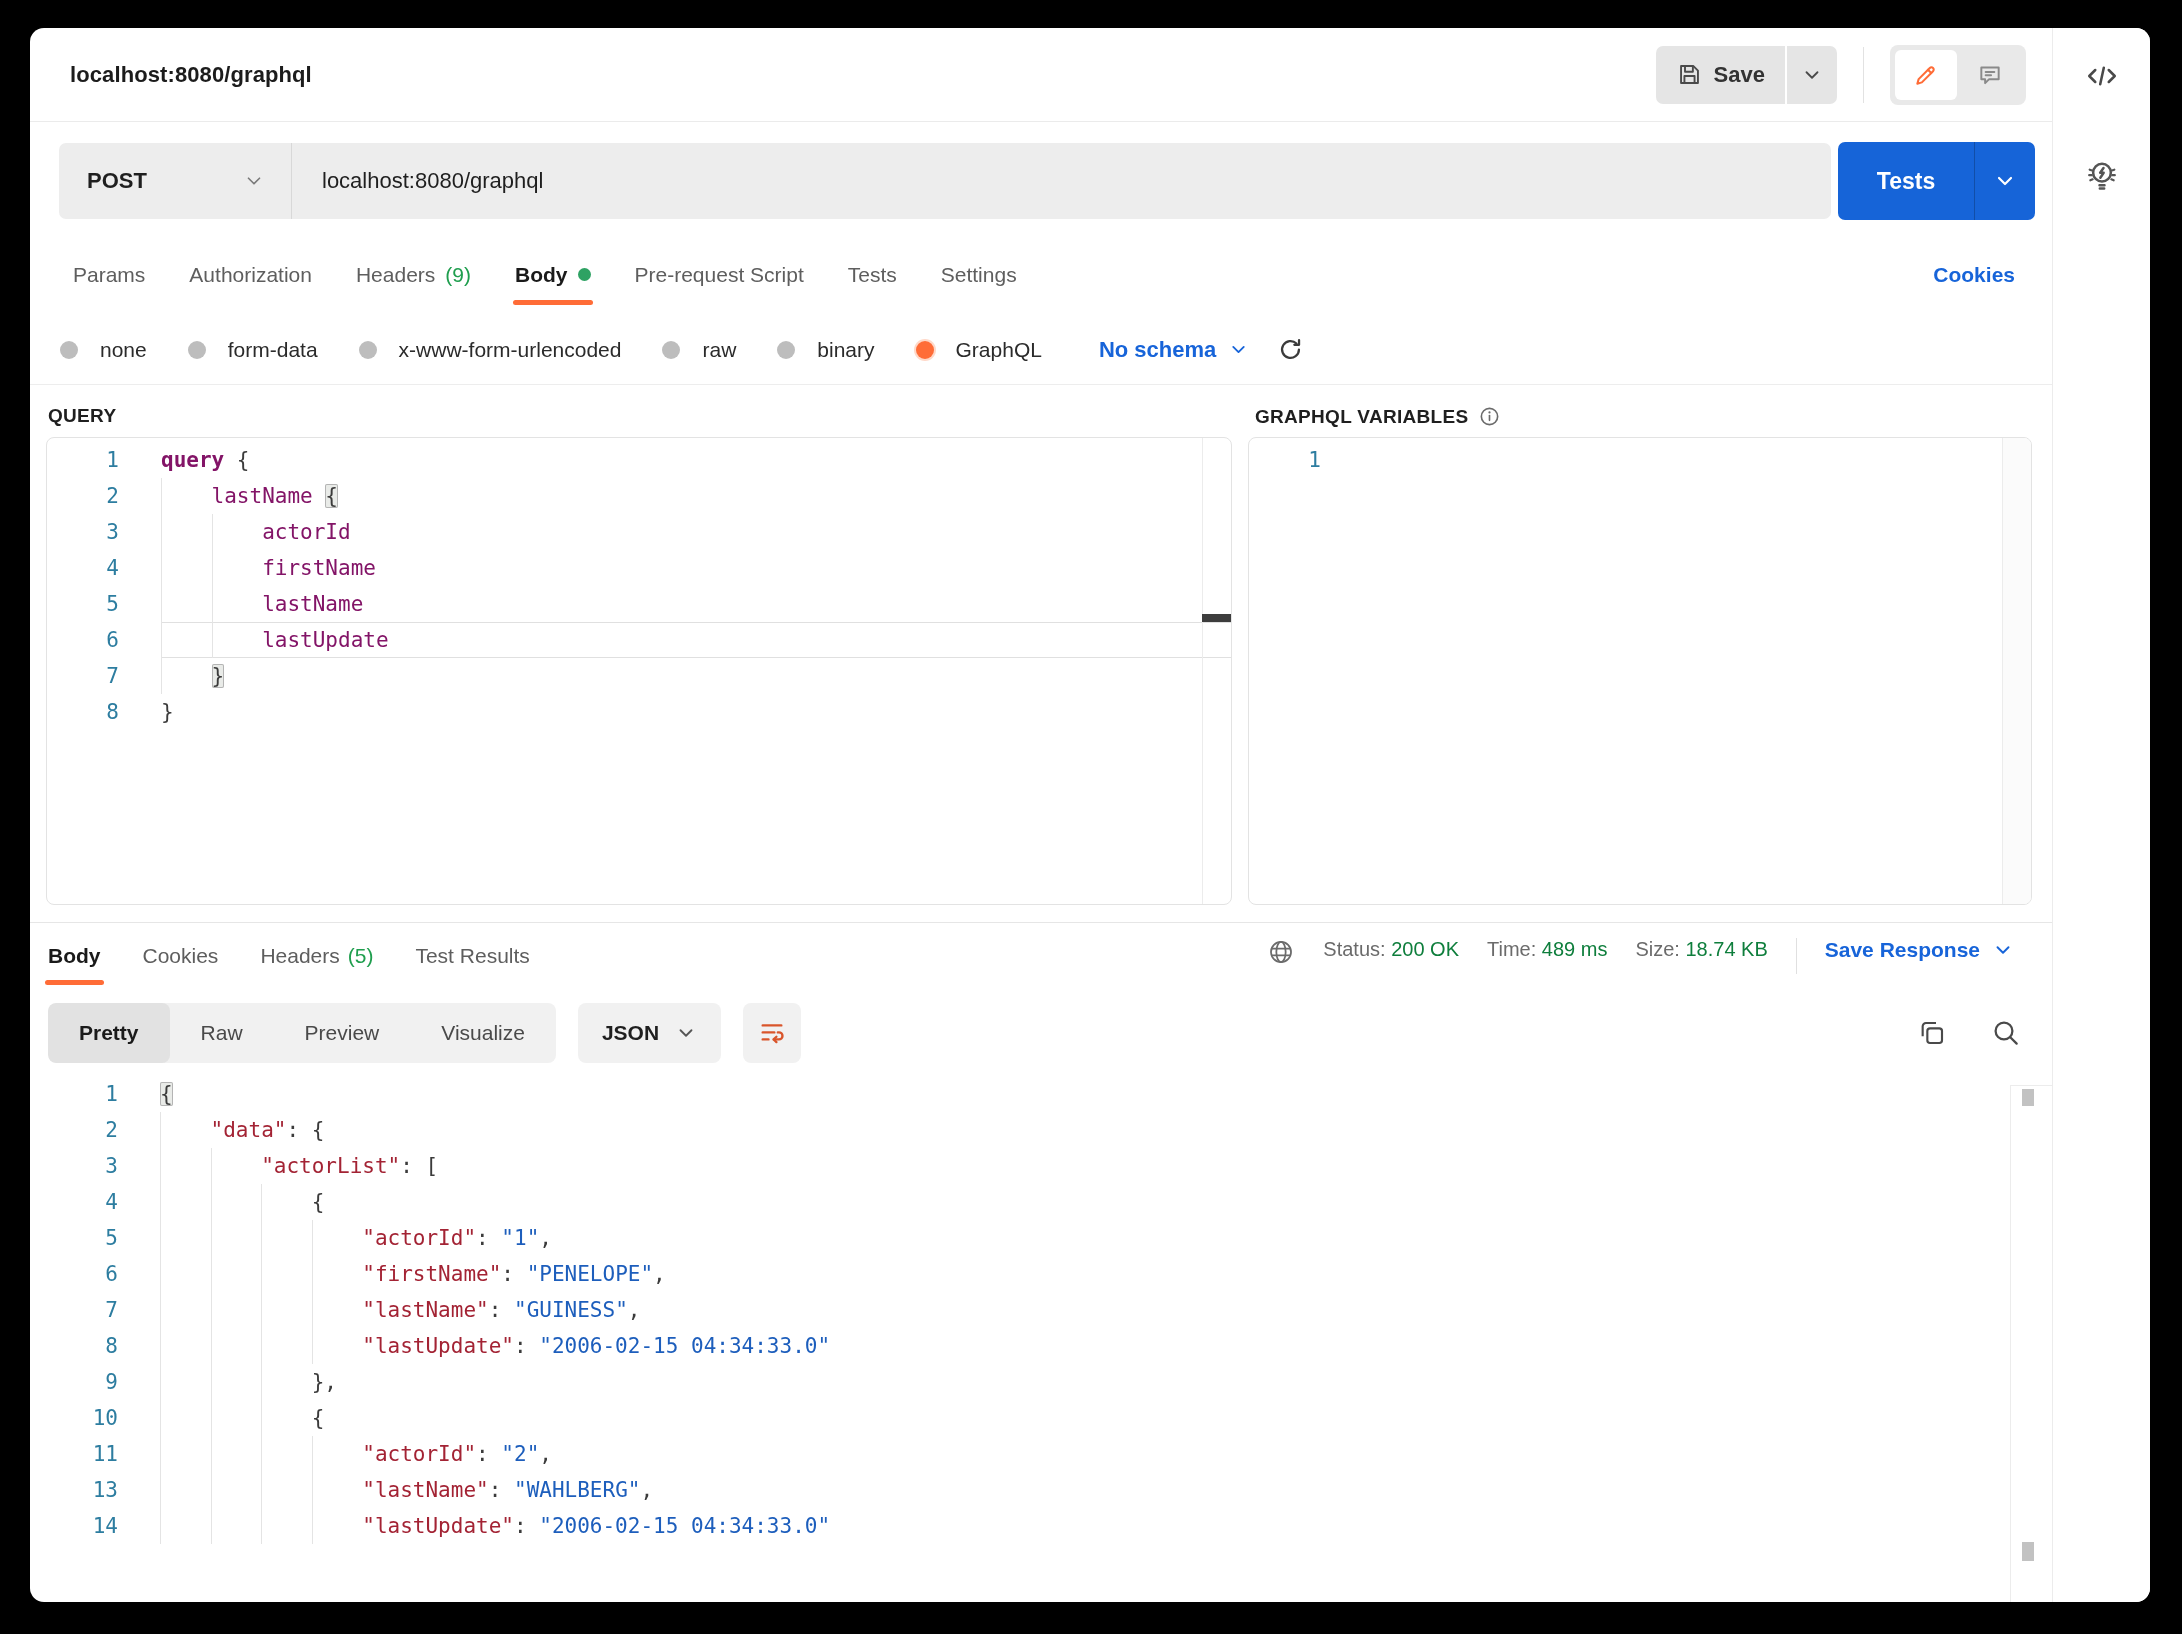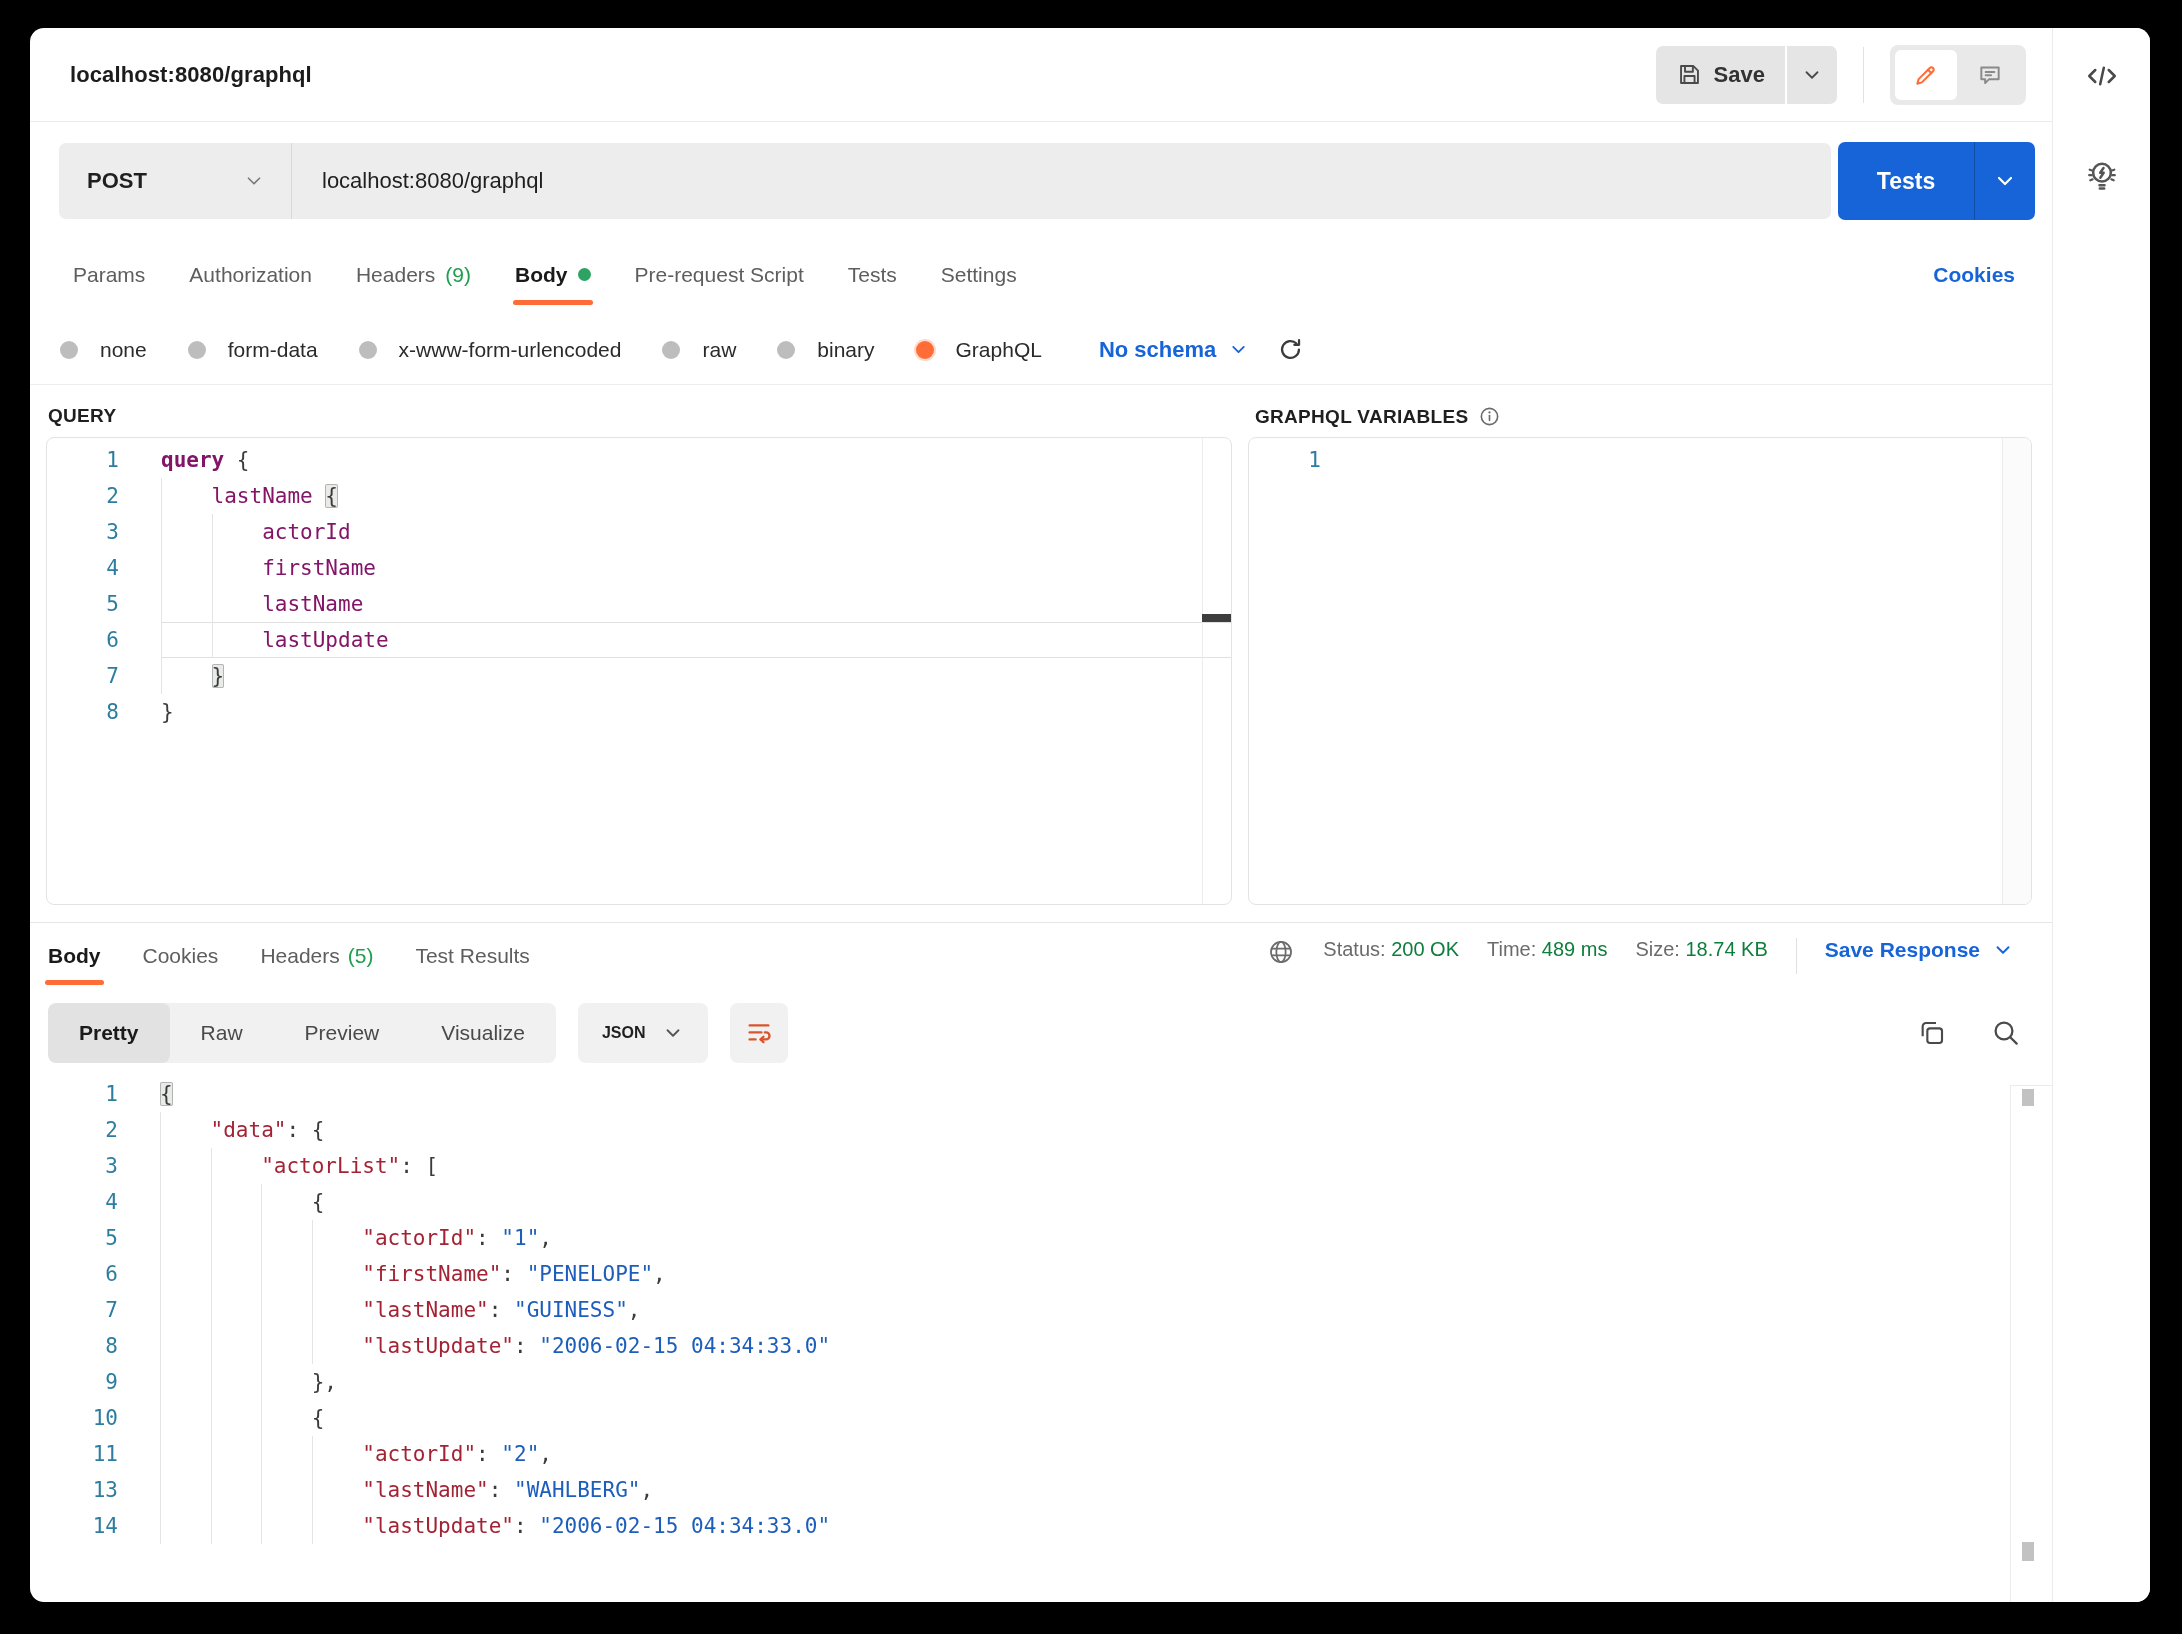--- a/index.html
+++ b/index.html
@@ -90,21 +90,21 @@
   .rmeta .pair { font-size:20px; color:#6b6b6b; white-space:nowrap; }
   .rmeta .pair b { font-weight:400; color:#0e7e3c; }
   .rmeta .mdiv { width:1px; height:36px; background:#e0e0e0; }
   .saveresp { display:flex; align-items:center; gap:12px; font-size:21px; font-weight:700; color:#1764d9; cursor:pointer; }
 
   
   .viewrow { position:absolute; left:0; top:975px; width:100%; height:60px; display:flex; align-items:center; padding-left:18px; }
   .viewseg { display:flex; align-items:stretch; height:60px; background:#f1f1f1; border-radius:8px; overflow:hidden; }
   .vseg { display:flex; align-items:center; padding:0 31px; font-size:21px; color:#4a4a4a; cursor:pointer; }
   .vseg.on { background:#e2e2e2; color:#1a1a1a; font-weight:700; border-radius:8px; }
-  .jsonbtn { margin-left:22px; height:60px; display:flex; align-items:center; gap:16px; background:#f1f1f1; border-radius:8px; padding:0 24px; font-size:16px; font-weight:700; color:#1f1f1f; cursor:pointer; }
+  .jsonbtn { margin-left:22px; height:60px; display:flex; align-items:center; gap:16px; background:#f1f1f1; border-radius:8px; padding:0 24px; font-size:21px; font-weight:700; color:#1f1f1f; cursor:pointer; }
   .wrapbtn { margin-left:22px; width:58px; height:60px; background:#f1f1f1; border-radius:8px; display:flex; align-items:center; justify-content:center; cursor:pointer; }
   .viewicons { margin-left:auto; display:flex; align-items:center; gap:42px; padding-right:30px; }
   .viewicons .vic { cursor:pointer; display:flex; }
 
   
   .respcode { position:absolute; left:0; top:1048px; width:2010px; bottom:0; overflow:hidden; }
   .respcode .cl .g { width:88px; padding-right:0; }
   .respcode .cl .cc { margin-left:42px; }
   .rscroll { position:absolute; left:1980px; top:1057px; bottom:0; width:42px; border-left:1px solid #ececec; border-top:1px solid #ececec; }
   .rthumb { position:absolute; left:11px; width:12px; background:#c2c2c2; }

